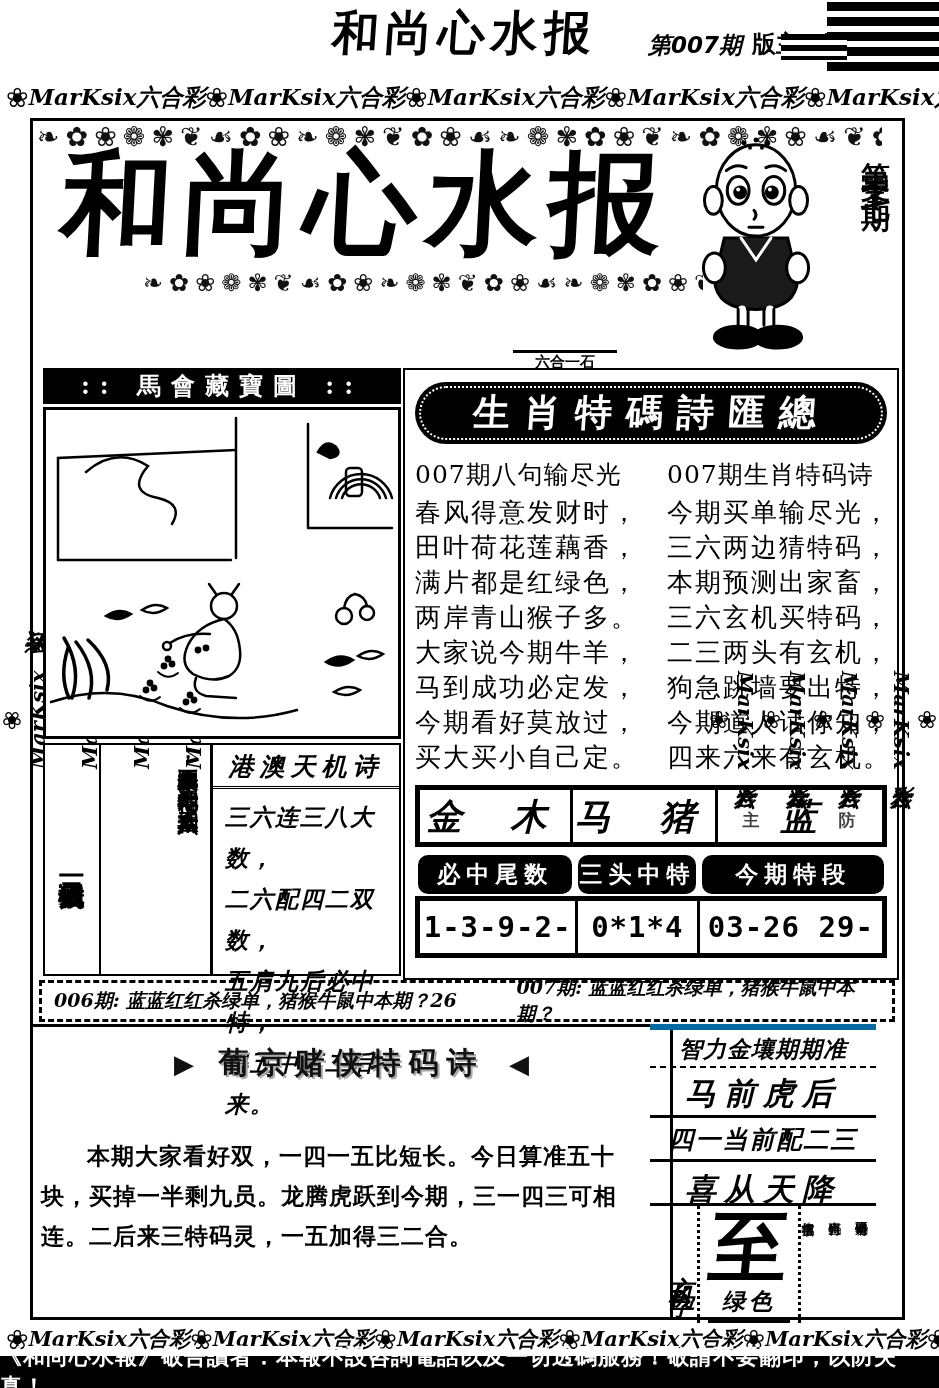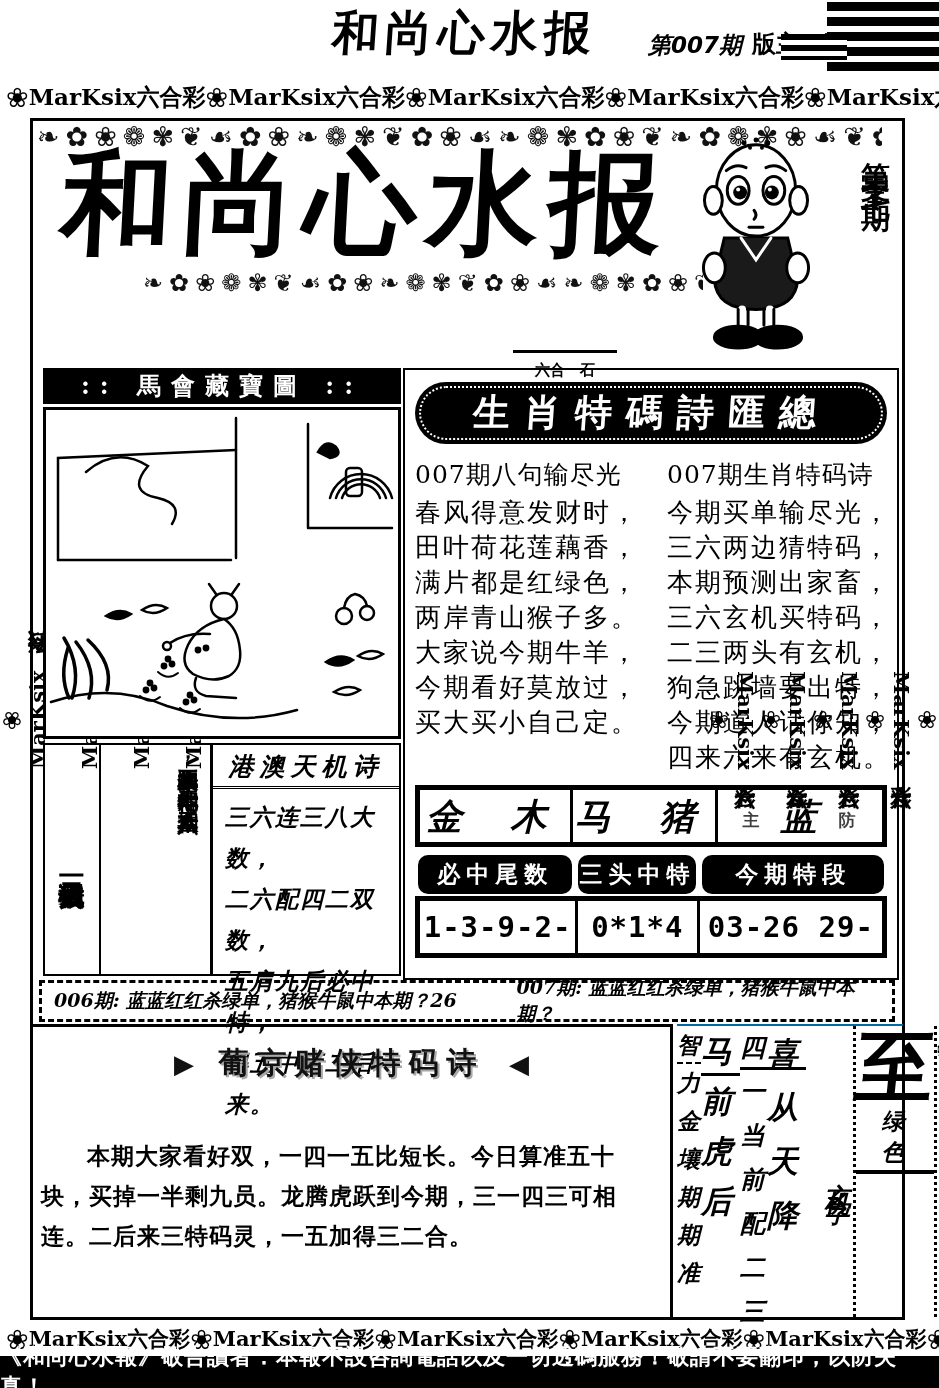--- a/index.html
+++ b/index.html
@@ -15,21 +15,21 @@
   .th-redact{position:absolute;right:0;top:2px;width:112px;height:70px;
              background:repeating-linear-gradient(180deg,#000 0 9px,#fff 9px 15px);}
   .th-redact2{position:absolute;right:92px;top:34px;width:66px;height:26px;
              background:repeating-linear-gradient(180deg,#000 0 6px,#fff 6px 11px);}
 
   
   .strip{position:absolute;display:flex;align-items:center;justify-content:space-between;
          padding:0 6px;box-sizing:border-box;white-space:nowrap;}
   .strip-top{left:0;top:76px;width:939px;height:42px;}
   .strip-bottom{left:0;top:1322px;width:939px;height:34px;}
-  .brand{font-size:23px;font-weight:700;font-family:"DejaVu Serif",serif;}
+  .brand{font-size:23px;font-weight:700;font-family:"DejaVu Serif",serif;font-style:italic;}
   .strip-bottom .brand{font-size:21px;}
   .flower{font-size:27px;line-height:1;}
   .strip-v{position:absolute;top:118px;height:1204px;width:30px;display:flex;flex-direction:column;
            align-items:center;justify-content:space-around;writing-mode:vertical-rl;
            box-sizing:border-box;}
   .strip-left{left:0;transform:rotate(180deg);}
   .strip-right{right:0;}
   .strip-v .brand{font-size:21px;}
   .strip-v .flower{font-size:24px;}
 
@@ -61,21 +61,21 @@
   .lb2{width:112px;border-right:3px solid #000;writing-mode:vertical-rl;padding:8px 6px;
        font-size:21px;font-weight:700;line-height:1.55;font-family:"DejaVu Serif",serif;box-sizing:border-box;}
   .lb3{flex:1;}
   .lb3-title{font-size:25px;font-weight:800;font-style:italic;text-align:center;letter-spacing:6px;
              font-family:"DejaVu Serif",serif;border-bottom:3px double #000;padding:5px 12px 3px;}
   .lb3-lines{padding:8px 0 0 12px;font-size:23px;font-weight:700;font-style:italic;
              font-family:"DejaVu Serif",serif;line-height:1.78;letter-spacing:2px;}
 
   
   .clipped-text{position:absolute;left:480px;top:229px;font-size:15px;font-weight:700;
-                border-top:3px solid #000;padding:8px 22px 0 22px;}
+                border-top:3px solid #000;padding:0 22px 0 22px;}
   .right-col{position:absolute;left:370px;top:247px;width:496px;height:612px;
              border:2px solid #000;box-sizing:border-box;}
   .banner{position:relative;margin:12px 10px 0;height:62px;background:#000;border-radius:32px;
           display:flex;align-items:center;justify-content:center;}
   .banner::after{content:"";position:absolute;inset:4px;border:2px dotted #fff;border-radius:27px;}
   .banner-text{color:#fff;font-size:37px;font-weight:800;font-family:"DejaVu Serif",serif;
                letter-spacing:14px;transform:skewX(-4deg);}
   .poems{display:flex;margin-top:14px;padding:0 4px 0 10px;justify-content:center;}
   .poem-col{flex:1;font-family:"DejaVu Serif",serif;}
   .poem-col.pc2{padding-left:26px;}
@@ -109,28 +109,28 @@
 
   
   .bottom-left{position:absolute;left:0;top:903px;width:640px;height:293px;
                border-top:3px solid #000;border-right:3px solid #000;box-sizing:border-box;}
   .pj-head{margin-top:16px;text-align:center;font-size:30px;font-weight:900;letter-spacing:8px;
            font-family:"DejaVu Serif",serif;color:#111;text-shadow:2px 2px 0 #a9a9a9;}
   .pj-head .arr{font-size:26px;letter-spacing:0;margin:0 6px;text-shadow:none;}
   .pj-para{margin:52px 14px 0 8px;font-size:23px;font-weight:700;line-height:40px;
            text-indent:2em;font-family:"DejaVu Serif",serif;letter-spacing:1px;}
 
-  .bottom-right{position:absolute;left:644px;top:903px;width:226px;height:293px;
-                border-top:2px solid #0369a1;box-sizing:border-box;display:flex;flex-direction:row;
+  .bottom-right{position:absolute;left:617px;top:903px;width:226px;height:293px;
+                border-top:6px solid #0369a1;box-sizing:border-box;display:flex;flex-direction:column;
                 font-family:"DejaVu Serif",serif;}
   .br-row{text-align:center;font-weight:800;font-style:italic;box-sizing:border-box;}
   .br-r1{height:38px;line-height:38px;font-size:23px;border-bottom:2px dashed #000;letter-spacing:1px;}
   .br-r2{height:50px;line-height:50px;font-size:31px;border-bottom:3px solid #000;letter-spacing:8px;}
   .br-r3{height:44px;line-height:44px;font-size:25px;border-bottom:3px solid #000;letter-spacing:2px;}
-  .br-r4{height:44px;line-height:54px;font-size:31px;border-bottom:3px solid #000;letter-spacing:8px;text-align:right;}
+  .br-r4{height:44px;line-height:54px;font-size:31px;border-bottom:3px solid #000;letter-spacing:8px;}
   .xuanji{flex:1;display:flex;}
   .xz-label{width:50px;border-right:3px dotted #000;writing-mode:vertical-rl;text-align:center;
             font-size:25px;font-weight:800;font-style:italic;letter-spacing:8px;padding-top:6px;
             box-sizing:border-box;}
   .xz-main{flex:1;text-align:center;}
   .xz-char{font-size:78px;font-weight:900;line-height:78px;margin-top:2px;transform:skewX(-6deg);}
   .xz-color{display:inline-block;font-size:23px;font-weight:800;font-style:italic;
             border-bottom:4px solid #000;padding:0 14px 2px;letter-spacing:4px;}
   .xz-notes{width:78px;border-left:3px dotted #000;writing-mode:vertical-rl;padding:6px 4px;
             font-size:13px;line-height:1.75;box-sizing:border-box;}
@@ -321,20 +321,21 @@
         <span class="banner-text">生肖特碼詩匯總</span>
       </div>
       <div class="poems">
         <div class="poem-col pc1">
           <div class="poem-title">007期八句输尽光</div>
           <div class="poem-line">春风得意发财时，</div>
           <div class="poem-line">田叶荷花莲藕香，</div>
           <div class="poem-line">满片都是红绿色，</div>
           <div class="poem-line">两岸青山猴子多。</div>
           <div class="poem-line">大家说今期牛羊，</div>
+          <div class="poem-line">马到成功必定发，</div>
           <div class="poem-line">今期看好莫放过，</div>
           <div class="poem-line">买大买小自己定。</div>
         </div>
         <div class="poem-col pc2">
           <div class="poem-title">007期生肖特码诗</div>
           <div class="poem-line">今期买单输尽光，</div>
           <div class="poem-line">三六两边猜特码，</div>
           <div class="poem-line">本期预测出家畜，</div>
           <div class="poem-line">三六玄机买特码，</div>
           <div class="poem-line">二三两头有玄机，</div>

